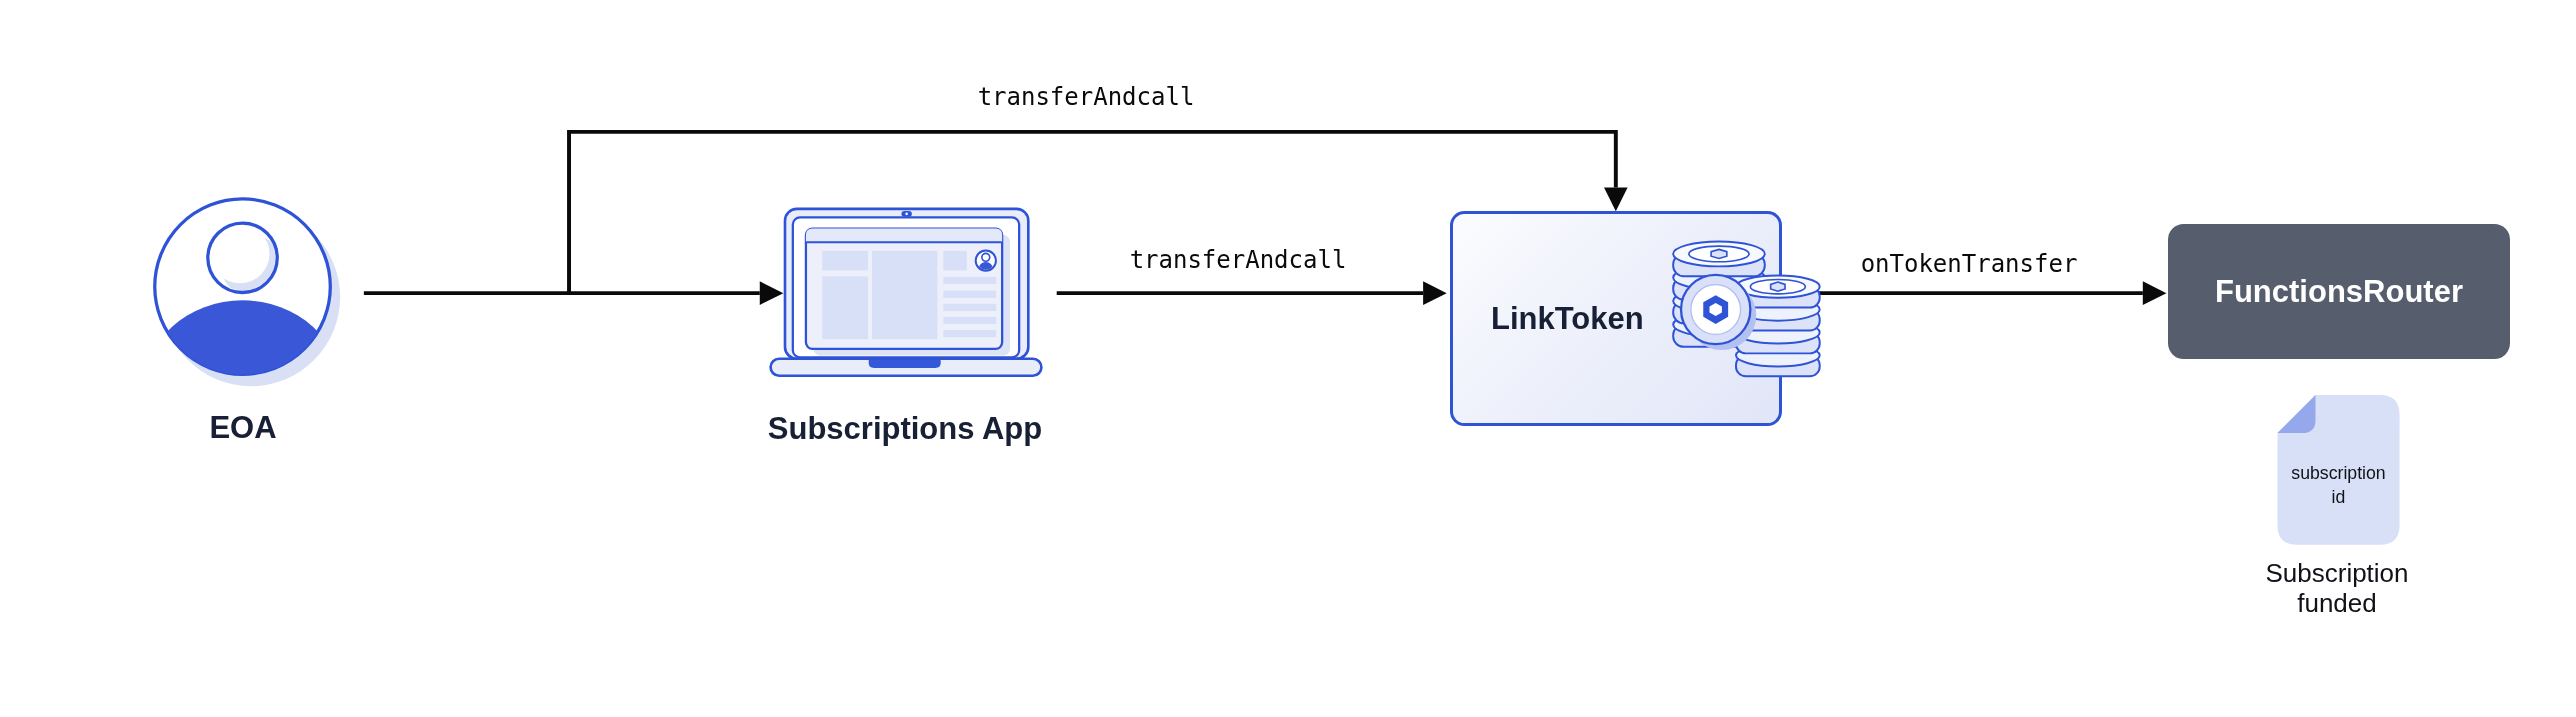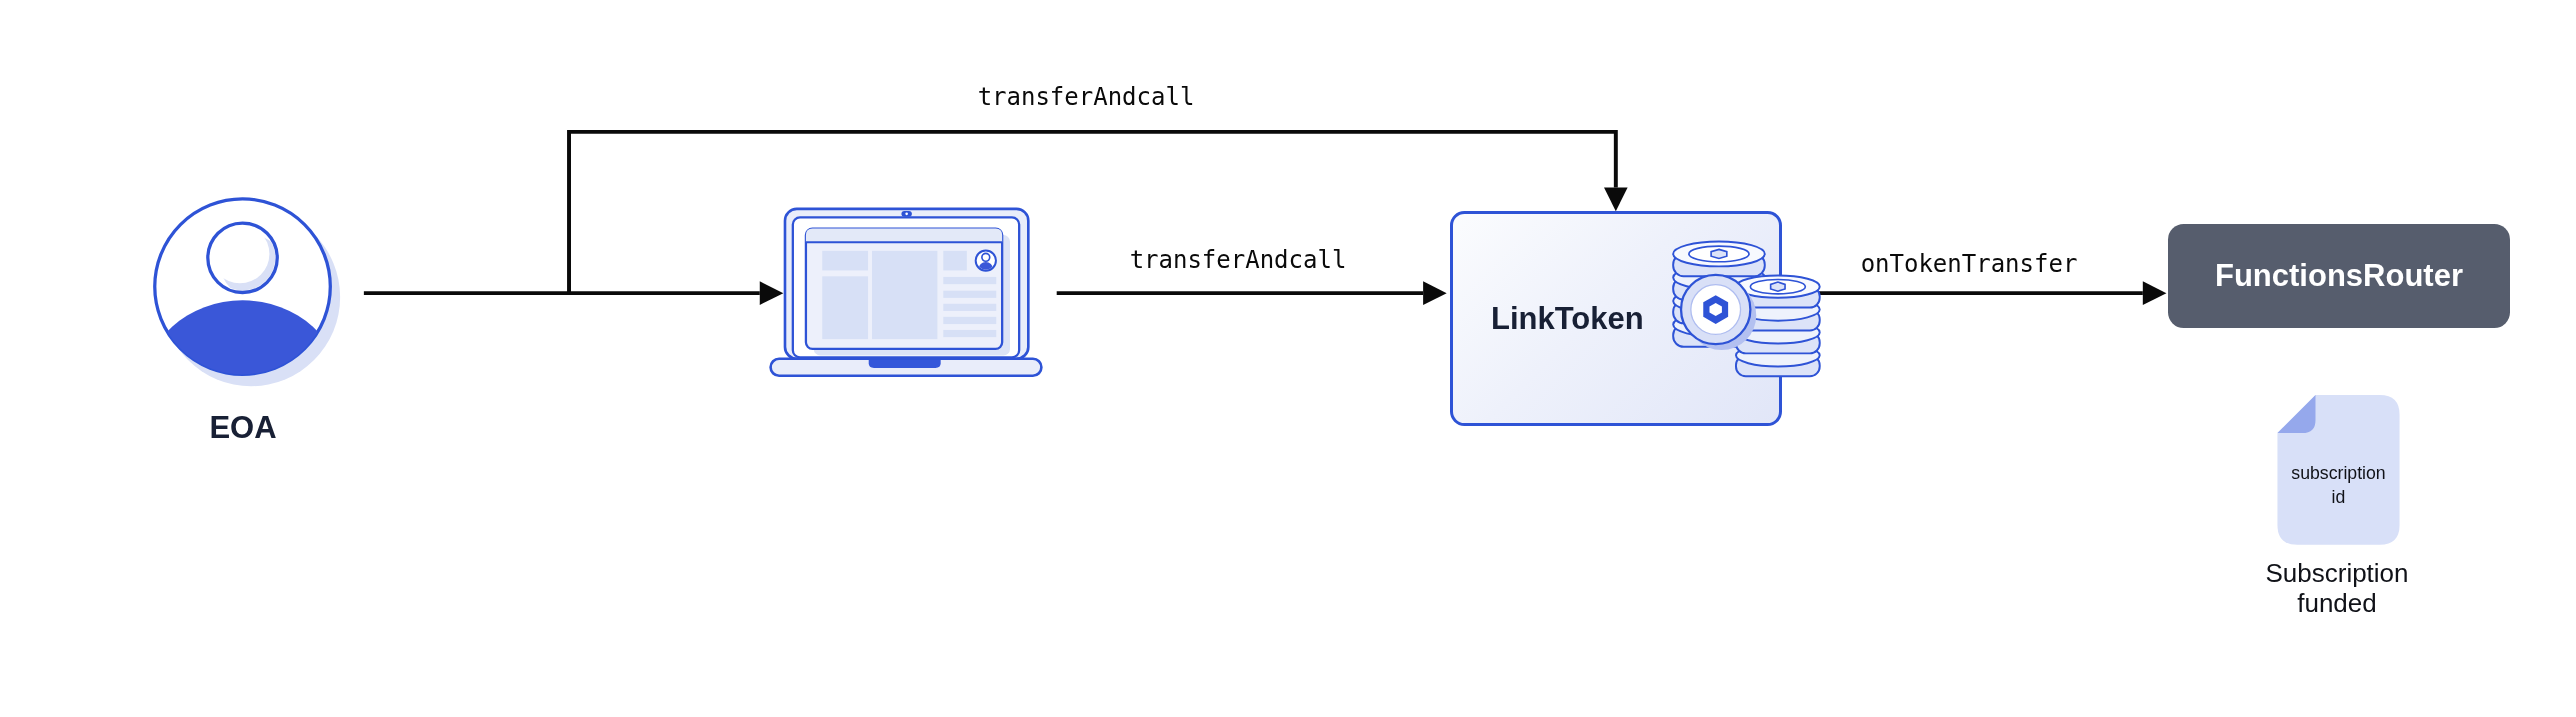--- a/index.html
+++ b/index.html
@@ -44,21 +44,21 @@
   }
   .linktoken-box .box-title{
     position:absolute;
     left:38px;top:50%;
     transform:translateY(-50%);
     font-weight:700;font-size:31px;color:#182035;white-space:nowrap;
   }
   
   .router-box{
     position:absolute;
-    left:2124px;top:224px;width:342px;height:104px;
+    left:2124px;top:224px;width:342px;height:135px;
     border-radius:15.7px;
     background:#565D6D;
     display:flex;align-items:center;justify-content:center;
   }
   .router-box .box-title{
     font-weight:700;font-size:31px;color:#ffffff;white-space:nowrap;
   }
   
   .doc-text{
     position:absolute;
@@ -165,20 +165,21 @@
         </clipPath>
       <g clip-path="url(#miniAv)">
         <circle cx="337" cy="98" r="11" fill="#3A57D8"></circle>
       </g>
       <circle cx="337" cy="80" r="6" fill="#ffffff" stroke="#2E53D6" stroke-width="2.5"></circle>
     </g>
 
     <rect x="8" y="235" width="414" height="26" rx="13" fill="#E9EDFA" stroke="#2E53D6" stroke-width="4"></rect>
     <path d="M 158 237 H 268 V 242 Q 268 249 260 249 H 166 Q 158 249 158 242 Z" fill="#3558DA"></path>
   </svg>
+  <div class="node-label" style="left:861px;top:410px;">Subscriptions App</div>
 
   <div class="linktoken-box">
     <span class="box-title">LinkToken</span>
   </div>
 
   <svg class="abs" style="left:1619px;top:233px;" width="161" height="157" viewBox="0 0 245 240">
 
     <g stroke="#2E53D6" stroke-width="3">
       <g>
         <rect x="15" y="140" width="140" height="34" rx="16" fill="#DCE3F8"></rect>

